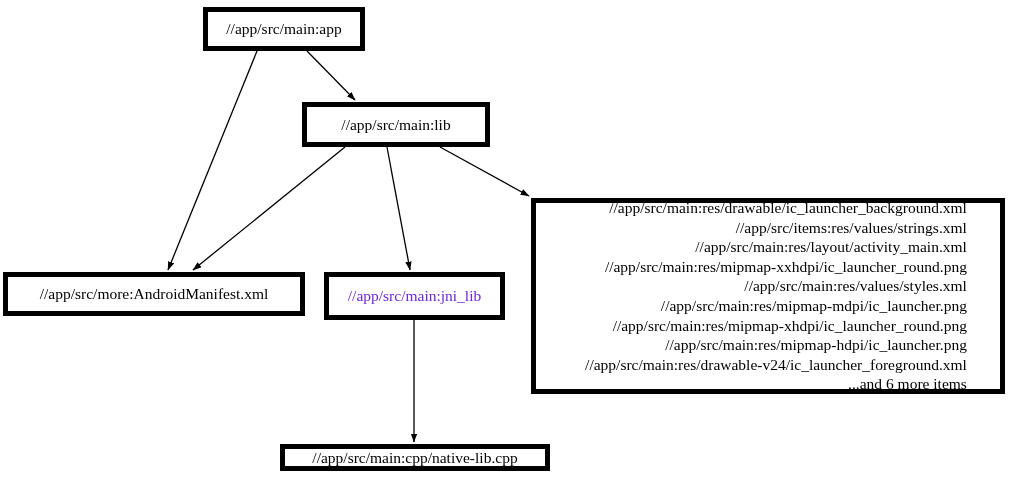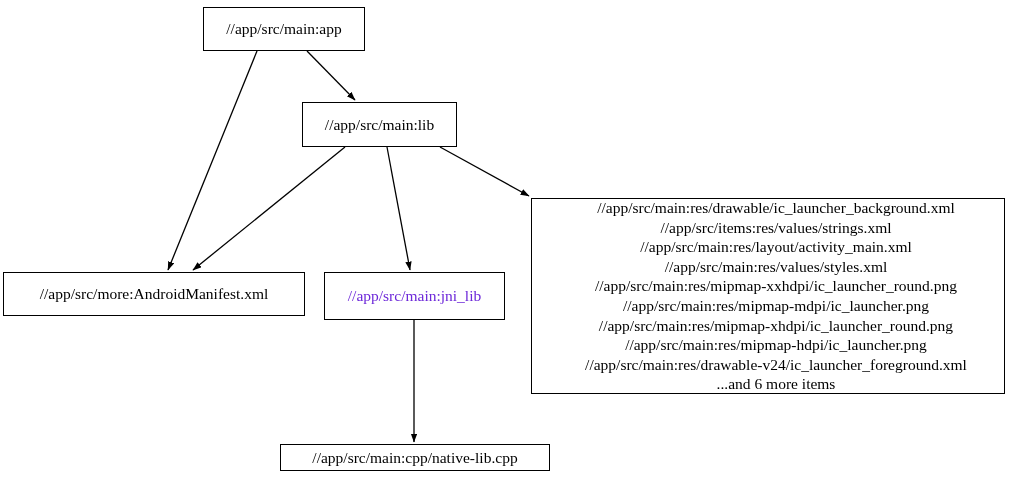--- a/index.html
+++ b/index.html
@@ -19,21 +19,21 @@
     position: absolute;
     left: 0;
     top: 0;
     width: 1018px;
     height: 496px;
     pointer-events: none;
   }
   .node {
     position: absolute;
     box-sizing: border-box;
-    border: 1px solid #ef4444;
+    border: 5px solid #ef4444;
     background: #ffffff;
     display: flex;
     align-items: center;
     justify-content: center;
     text-align: center;
     color: #000000;
     font-size: 15.5px;
     line-height: 1.0;
     white-space: nowrap;
   }
@@ -43,21 +43,21 @@
   }
   .node.multiline {
     white-space: normal;
     line-height: 19.6px;
     font-size: 15.5px;
     padding: 4px 6px;
   }
   .node.multiline .node-label {
     display: block;
     white-space: pre;
-    text-align: center;
+    text-align: right;
     margin-left: 16px;
   }
 </style>
 </head>
 <body>
 
 <div id="canvas">
 
   <svg id="edges" viewBox="0 0 1018 496" xmlns="http://www.w3.org/2000/svg">
     <defs>
@@ -72,39 +72,39 @@
         <line x1="387" y1="147" x2="410" y2="270" stroke="#000000" marker-end="url(#arrow)"></line>
         <line x1="440" y1="147" x2="529" y2="196" stroke="#000000" marker-end="url(#arrow)"></line>
         <line x1="414" y1="316" x2="414" y2="442" stroke="#000000" marker-end="url(#arrow)"></line>
       </g>
   </svg>
 
   <div id="node-layer">
       <div class="node" style="left: 203px; top: 7px; width: 162px; height: 44px; border-color: rgb(0, 0, 0); color: rgb(0, 0, 0);">
         <span class="node-label">//app/src/main:app</span>
       </div>
-      <div class="node" style="left: 302px; top: 102px; width: 155px; height: 45px; border-color: rgb(0, 0, 0); color: rgb(0, 0, 0);">
+      <div class="node" style="left: 302px; top: 102px; width: 188px; height: 45px; border-color: rgb(0, 0, 0); color: rgb(0, 0, 0);">
         <span class="node-label">//app/src/main:lib</span>
       </div>
       <div class="node" style="left: 3px; top: 272px; width: 302px; height: 44px; border-color: rgb(0, 0, 0); color: rgb(0, 0, 0);">
         <span class="node-label">//app/src/more:AndroidManifest.xml</span>
       </div>
       <div class="node" style="left: 324px; top: 272px; width: 181px; height: 48px; border-color: rgb(0, 0, 0); color: #6d28d9;">
         <span class="node-label">//app/src/main:jni_lib</span>
       </div>
       <div class="node" style="left: 280px; top: 444px; width: 270px; height: 27px; border-color: rgb(0, 0, 0); color: rgb(0, 0, 0);">
         <span class="node-label">//app/src/main:cpp/native-lib.cpp</span>
       </div>
       <div class="node multiline" style="left: 531px; top: 198px; width: 474px; height: 196px; border-color: rgb(0, 0, 0); color: rgb(0, 0, 0);">
         <div>
           <span class="node-label">//app/src/main:res/drawable/ic_launcher_background.xml</span>
           <span class="node-label">//app/src/items:res/values/strings.xml</span>
           <span class="node-label">//app/src/main:res/layout/activity_main.xml</span>
+          <span class="node-label">//app/src/main:res/mipmap-xxhdpi/ic_launcher_round.png</span>
           <span class="node-label">//app/src/main:res/values/styles.xml</span>
-          <span class="node-label">//app/src/main:res/mipmap-xxhdpi/ic_launcher_round.png</span>
           <span class="node-label">//app/src/main:res/mipmap-mdpi/ic_launcher.png</span>
           <span class="node-label">//app/src/main:res/mipmap-xhdpi/ic_launcher_round.png</span>
           <span class="node-label">//app/src/main:res/mipmap-hdpi/ic_launcher.png</span>
           <span class="node-label">//app/src/main:res/drawable-v24/ic_launcher_foreground.xml</span>
           <span class="node-label">...and 6 more items</span>
         </div>
       </div>
     </div>
 
 </div>

